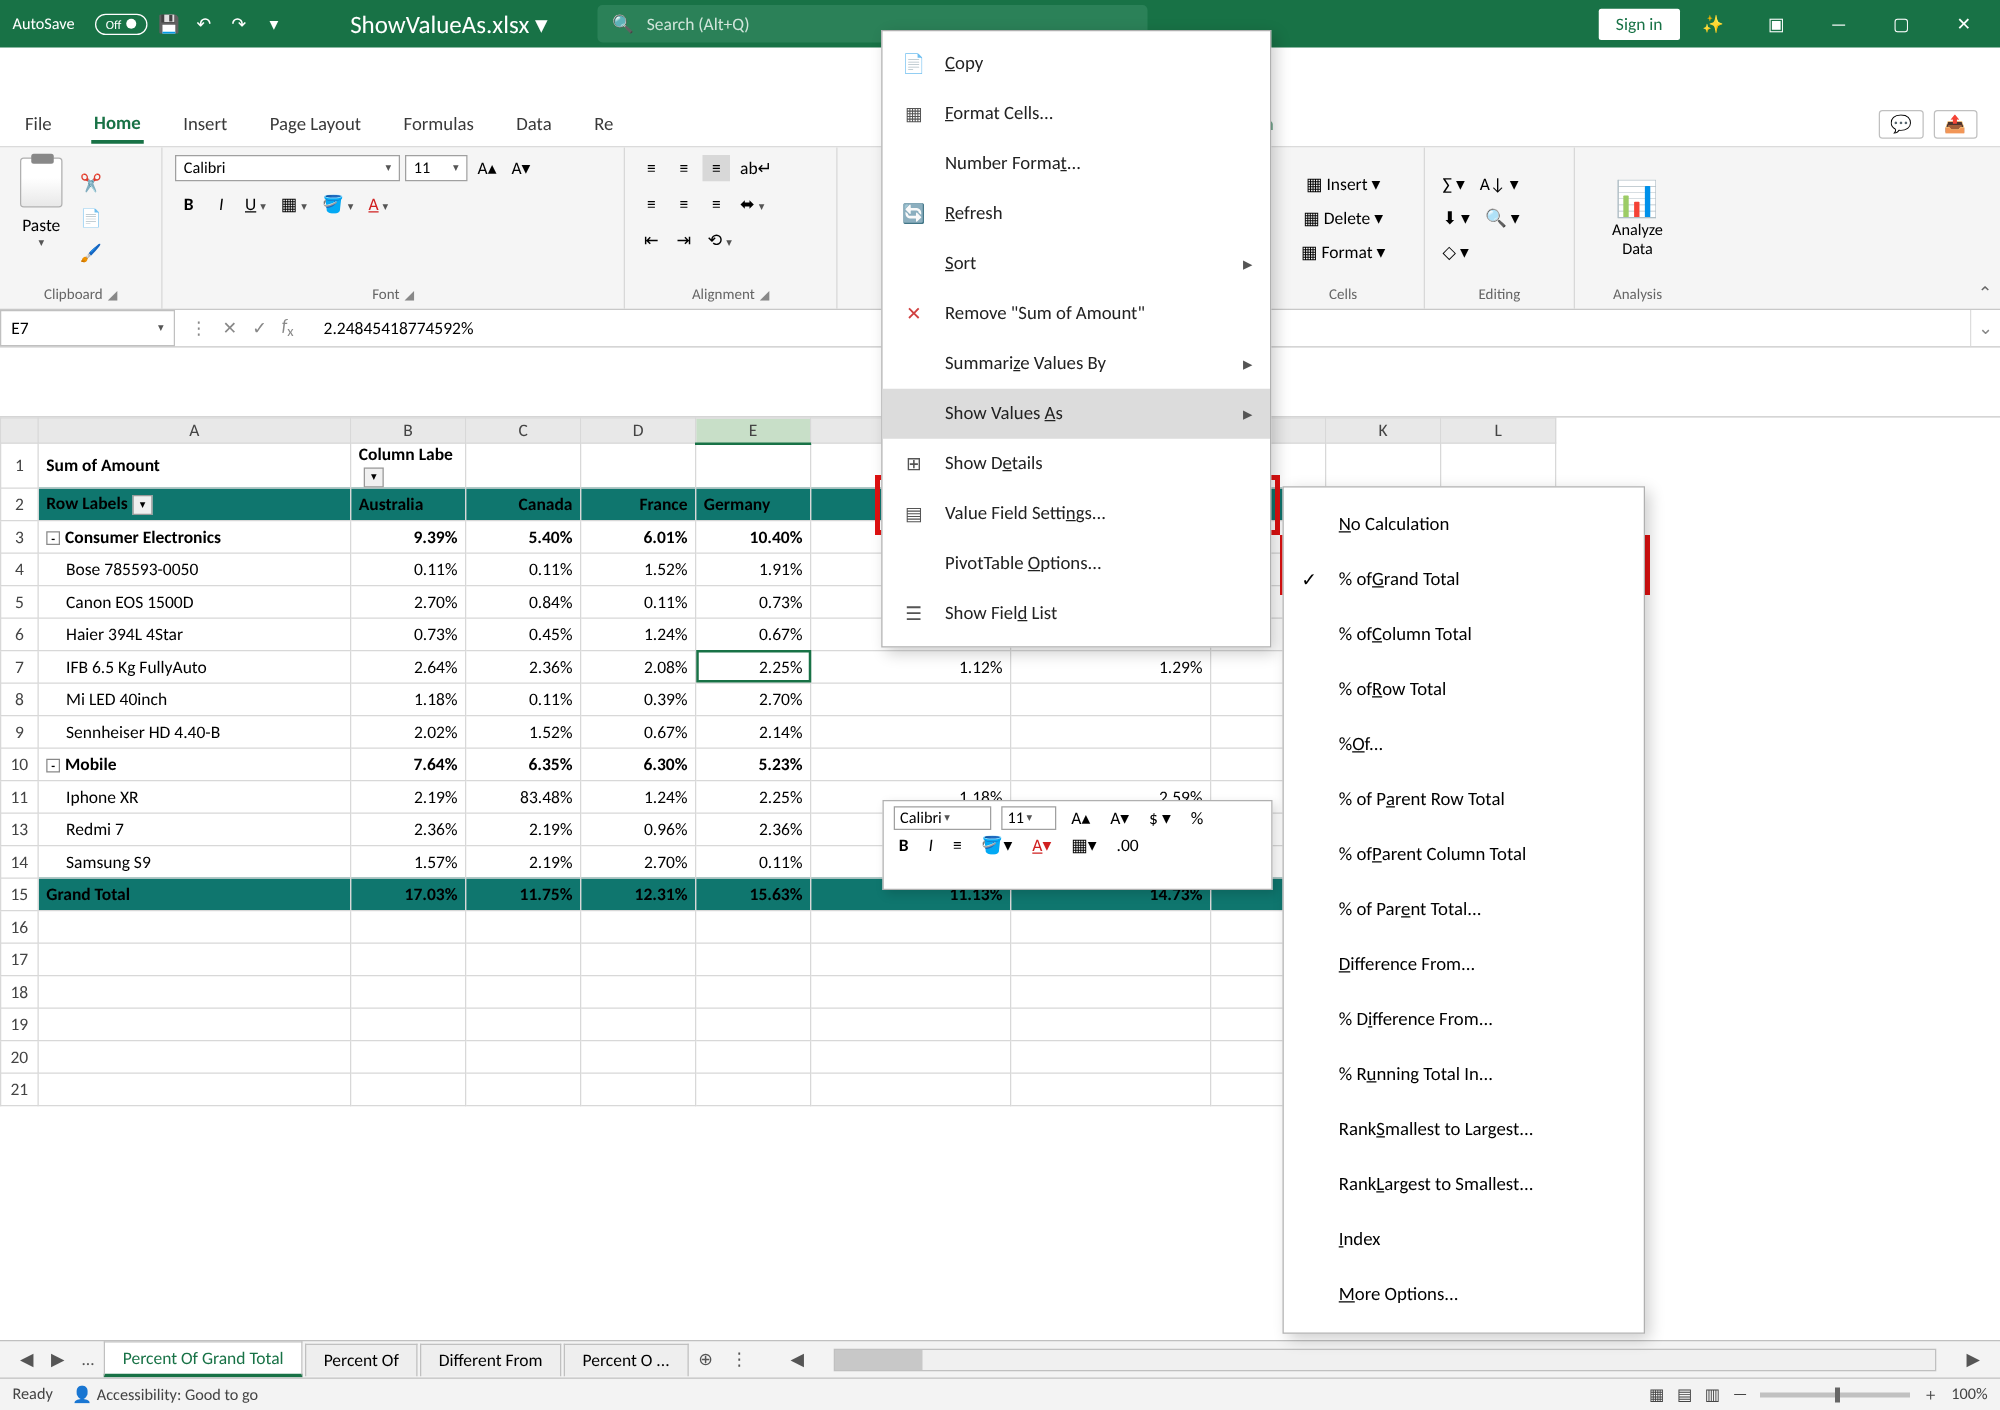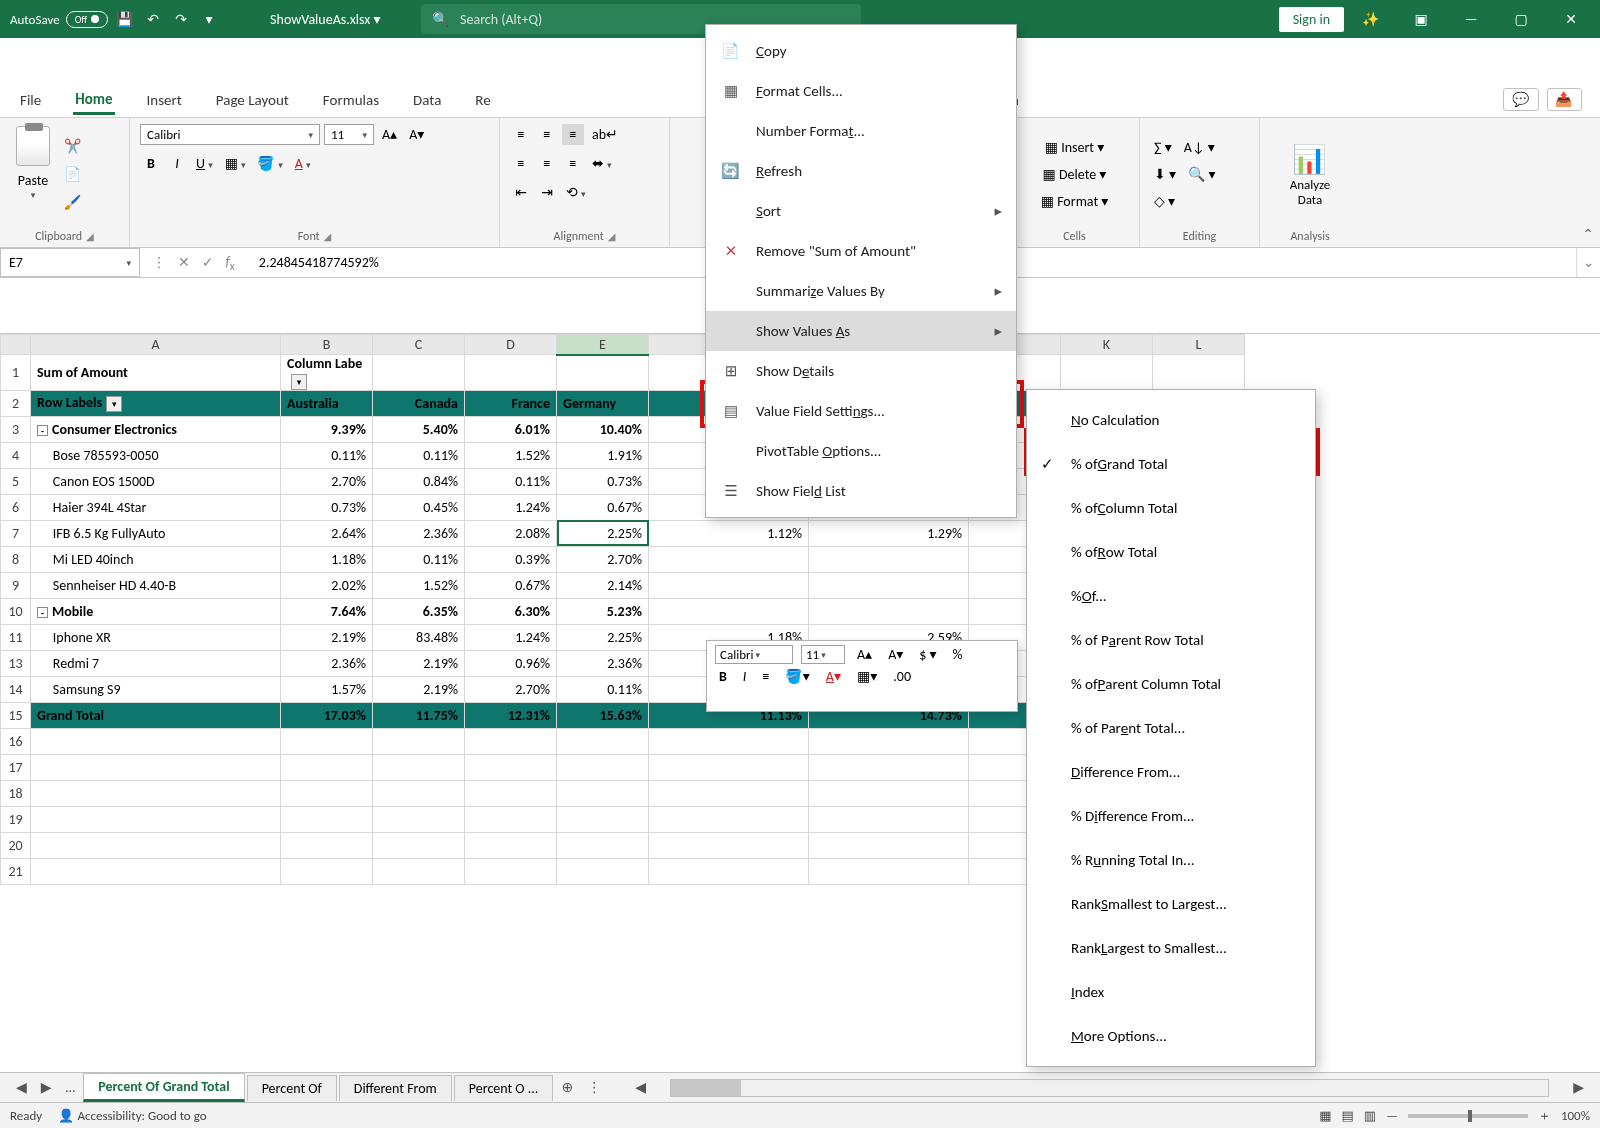--- a/index.html
+++ b/index.html
@@ -1,25 +1,25 @@
 <!DOCTYPE html>
 <html><head>
 <meta charset="utf-8">
 <style>
 * { box-sizing: border-box; margin: 0; padding: 0; font-family: 'Segoe UI', Calibri, sans-serif; }
 body { background: #fff; width: 1600px; height: 1128px; overflow: hidden; position: relative; font-size: 14px; user-select: none; }
 
 
 .titlebar { background: #187246; height: 38px; display: flex; align-items: center; color: #fff; }
 .titlebar .left { display: flex; align-items: center; gap: 6px; padding-left: 10px; }
-.titlebar .autosave { font-size: 13px; display: flex; align-items: center; gap: 6px; }
+.titlebar .autosave { font-size: 13px; display: flex; align-items: center; gap: 16px; }
 .autosave-pill { border: 1px solid #fff; border-radius: 10px; padding: 1px 8px; font-size: 10px; display: inline-flex; align-items: center; gap: 4px; }
 .autosave-pill::after { content: ""; width: 8px; height: 8px; border-radius: 50%; background: #fff; }
 .tb-icon { width: 22px; height: 22px; display: flex; align-items: center; justify-content: center; border-radius: 3px; }
-.filename { margin-left: 50px; font-size: 14px; }
+.filename { margin-left: 50px; font-size: 20px; }
 .searchbox { margin-left: 40px; background: #2b8158; border-radius: 4px; height: 30px; width: 440px; display: flex; align-items: center; padding: 0 12px; gap: 10px; color: #d0e5da; font-size: 14px; }
 .titlebar .right { margin-left: auto; display: flex; align-items: center; gap: 4px; padding-right: 6px; }
 .signin { background: #fff; color: #187246; padding: 4px 14px; border-radius: 2px; font-size: 14px; }
 .tb-winbtn { width: 46px; height: 38px; display: flex; align-items: center; justify-content: center; }
 
 
 .ribbontabs { height: 36px; display: flex; align-items: center; padding: 0 18px; gap: 30px; border-bottom: 1px solid #d0d0d0; background: #fff; margin-top: 44px; }
 .rtab { font-size: 15px; color: #3a3a3a; padding: 6px 2px; }
 .rtab.active { color: #187246; font-weight: 600; border-bottom: 3px solid #187246; padding-bottom: 4px; }
 .rtab.ctx { color: #187246; }
@@ -77,21 +77,21 @@
 td.lbl { text-align: left; }
 tr.bold td { font-weight: 700; }
 tr.shade td { background: #0f766e; }
 td.selcell { outline: 2px solid #187246; outline-offset: -2px; }
 .expand-btn { display: inline-block; width: 11px; height: 11px; border: 1px solid #888; text-align: center; line-height: 9px; font-size: 10px; margin-right: 4px; vertical-align: middle;}
 .filter-btn { display:inline-block; width:16px; height:16px; border:1px solid #999; background:#f0f0f0; vertical-align:middle; margin-left:4px; font-size:9px; text-align:center; line-height:14px;}
 
 
 .sheettabs { position: absolute; bottom: 26px; left:0; right:0; height: 30px; border-top: 1px solid #c0c0c0; background: #f3f3f3; display: flex; align-items: center; padding: 0 10px; gap: 2px;}
 .sheettab { padding: 4px 14px; font-size: 14px; border: 1px solid #c0c0c0; background:#eee; border-bottom:none; }
-.sheettab.active { background: #fff; border-bottom: 3px solid #187246; color: #187246; font-weight: 700; text-align: right;}
+.sheettab.active { background: #fff; border-bottom: 3px solid #187246; color: #187246; font-weight: 400; text-align: right;}
 .sheetnav { padding: 0 6px; color:#555;}
 .scrollstrip { flex:1; display:flex; align-items:center; justify-content:flex-end; gap:0; margin-left:20px;}
 .hscroll { height: 18px; border:1px solid #c0c0c0; flex:1; background:#f0f0f0; position:relative; margin: 0 18px;}
 .hscroll .thumb { position:absolute; left:0; top:0; bottom:0; width:70px; background:#c8c8c8;}
 
 
 .statusbar { position: absolute; bottom:0; left:0; right:0; height: 26px; background: #f3f3f3; border-top:1px solid #c0c0c0; display:flex; align-items:center; padding:0 10px; font-size:13px; color:#444; gap:16px;}
 .statusbar .right { margin-left:auto; display:flex; align-items:center; gap:10px;}
 .zoomslider { width:120px; height:4px; background:#c0c0c0; position:relative;}
 .zoomslider::after { content:""; position:absolute; left:50%; top:-4px; width:4px; height:12px; background:#666;}

